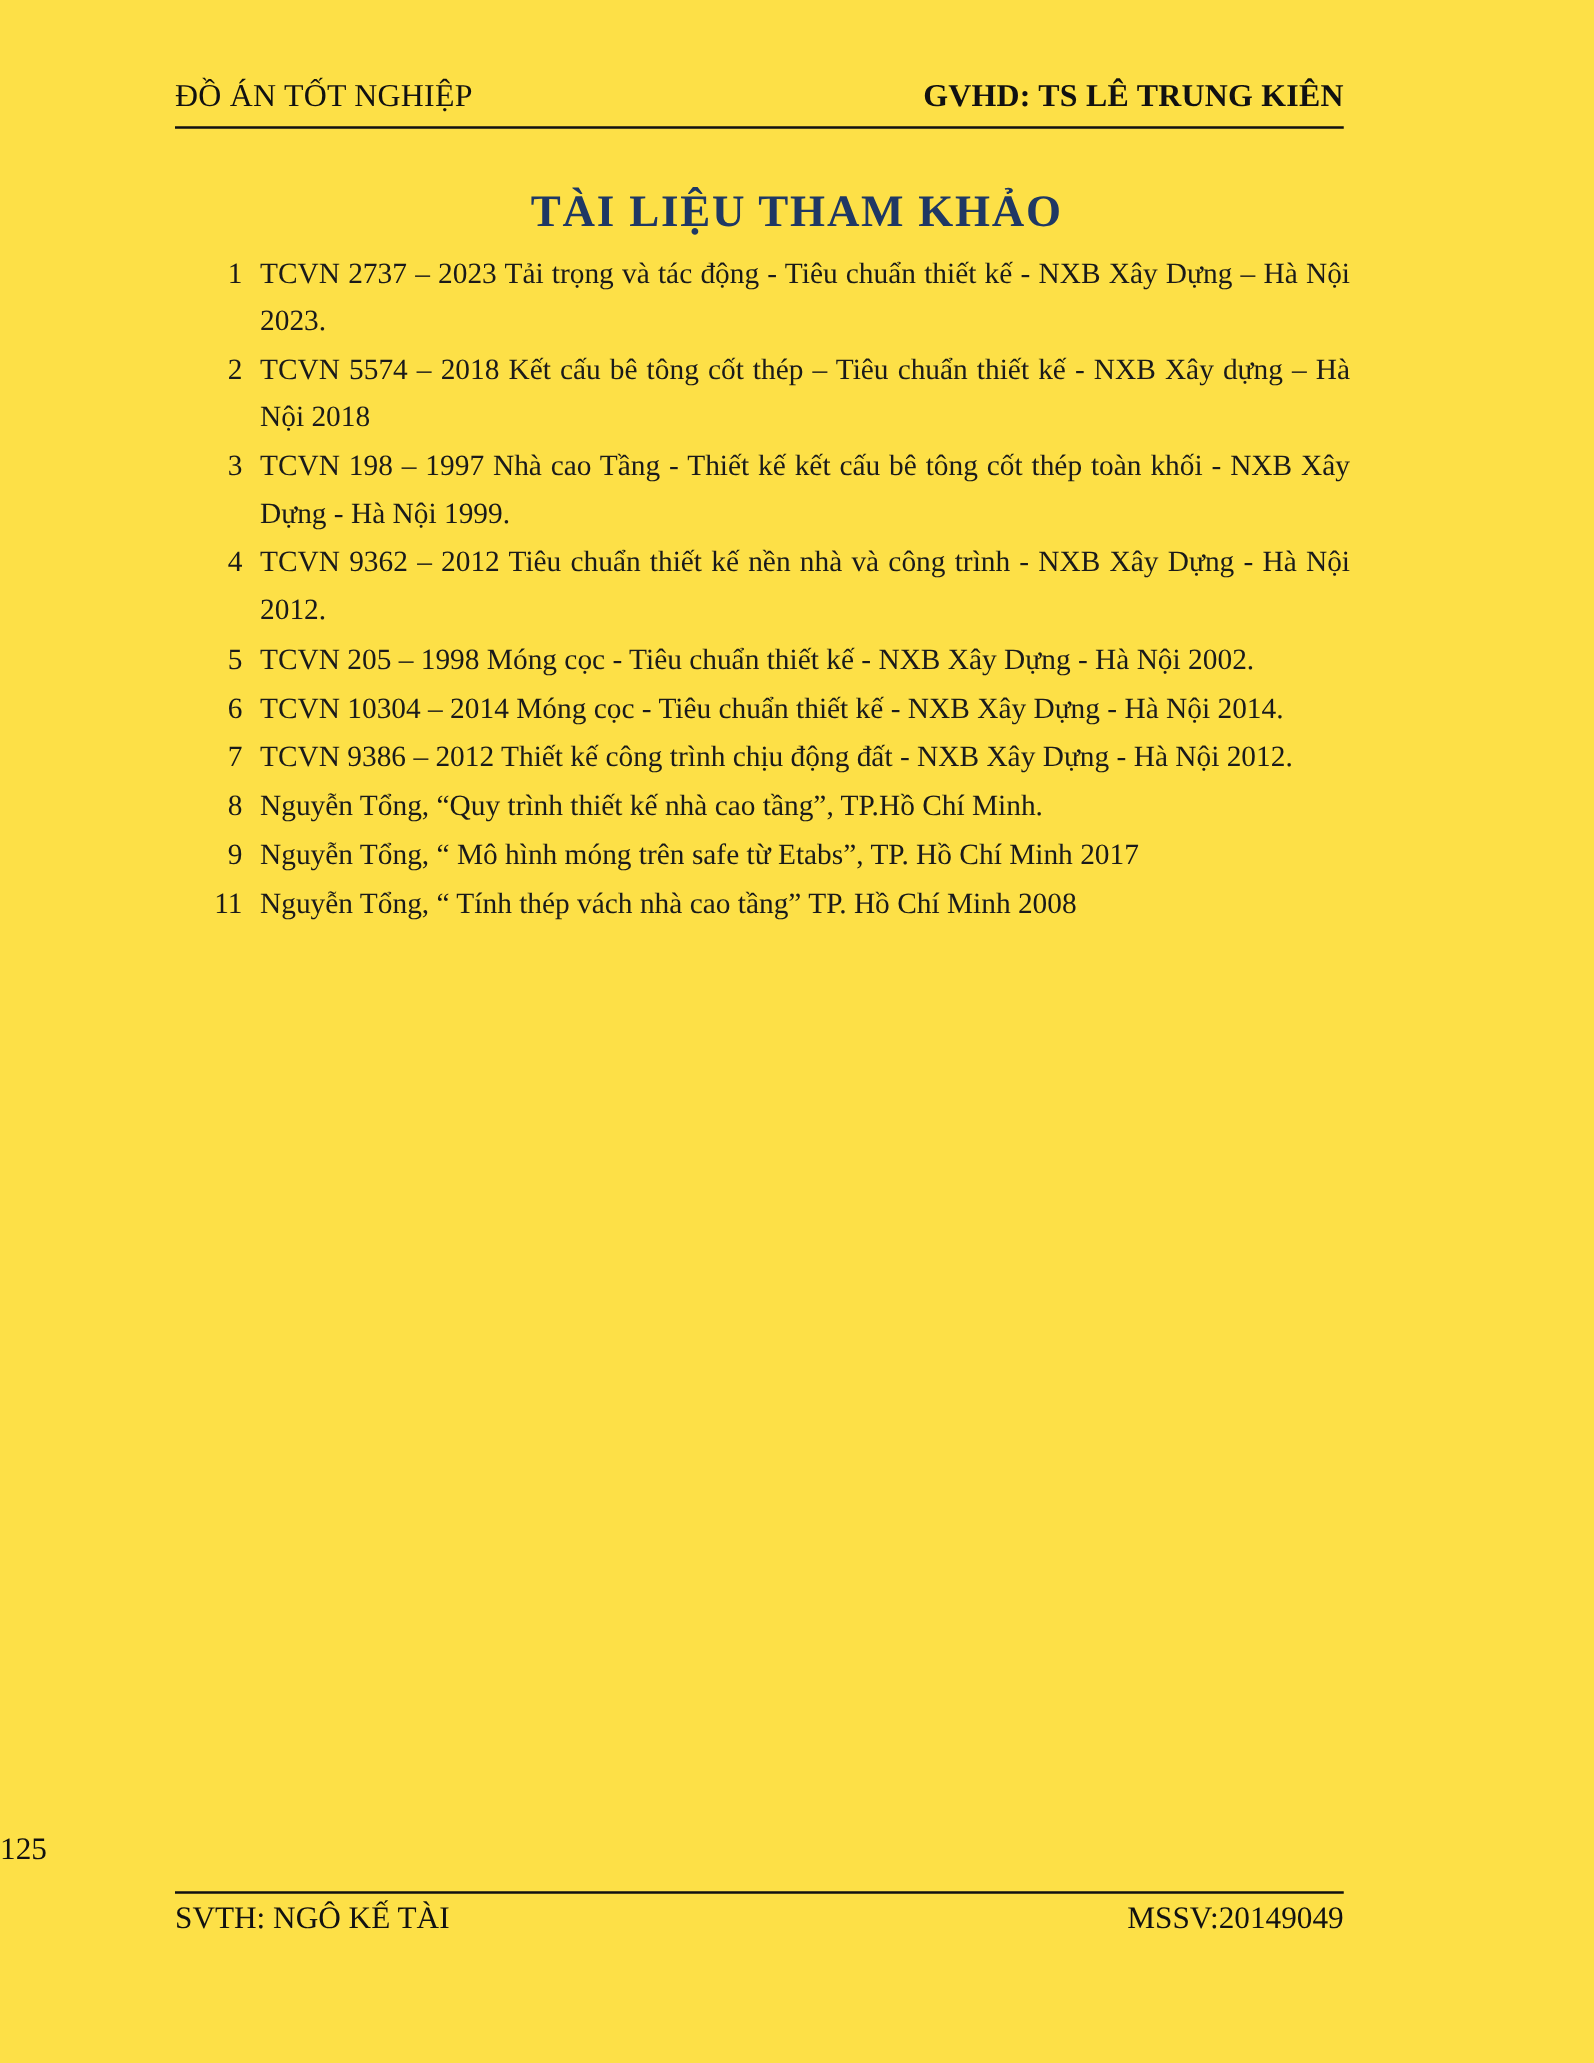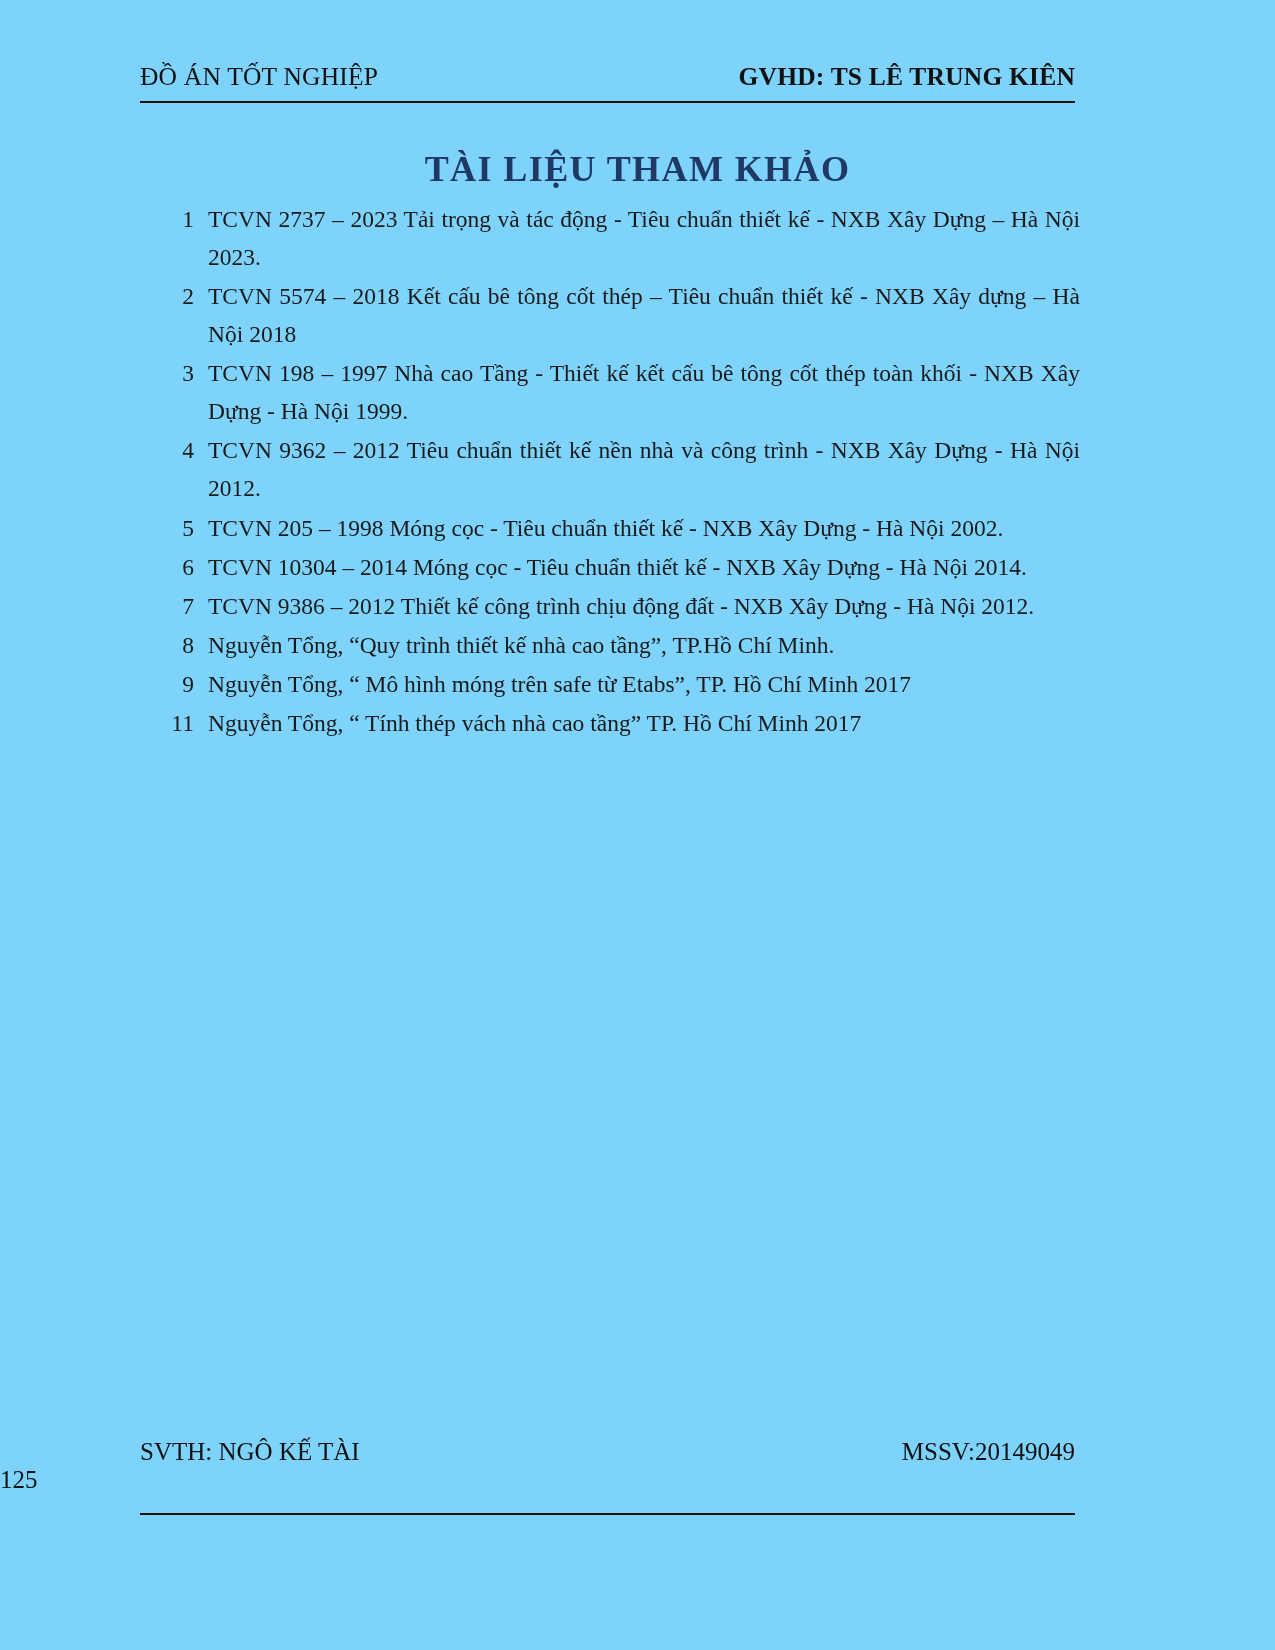--- a/index.html
+++ b/index.html
@@ -6,21 +6,21 @@
   html, body {
     margin: 0;
     padding: 0;
     background: #ffffff;
   }
   .page {
     position: relative;
     width: 1275px;
     height: 1650px;
     margin: 0 auto;
-    background: #7dd3fc;
+    background: #fde047;
     font-family: "Liberation Serif", serif;
     color: #1a1a1a;
     box-sizing: border-box;
     overflow: hidden;
   }
 
   
   .header {
     position: absolute;
     left: 140px;
@@ -98,21 +98,21 @@
     position: absolute;
     left: 140px;
     top: 1513px;
     width: 935px;
     height: 0;
     border-top: 2.2px solid #111;
   }
   .footer {
     position: absolute;
     left: 140px;
-    top: 1438px;
+    top: 1521px;
     width: 935px;
     display: flex;
     justify-content: space-between;
     align-items: flex-start;
     font-size: 25px;
     color: #111;
     text-align: center;
   }
   .footer-center {
     position: absolute;
@@ -180,21 +180,21 @@
     </div>
 
     <div class="ref-item">
       <span class="ref-num">9</span>
       <span class="ref-text">Nguyễn Tổng, “ Mô hình móng trên safe từ Etabs”, TP. Hồ Chí Minh 2017</span>
     </div>
 
 
     <div class="ref-item">
       <span class="ref-num">11</span>
-      <span class="ref-text">Nguyễn Tổng, “ Tính thép vách nhà cao tầng” TP. Hồ Chí Minh 2017</span>
+      <span class="ref-text">Nguyễn Tổng, “ Tính thép vách nhà cao tầng” TP. Hồ Chí Minh 2008</span>
     </div>
 
   </div>
 
   <div class="footer-rule"></div>
   <div class="footer">
     <span>SVTH: NGÔ KẾ TÀI</span>
     <span>MSSV:20149049</span>
   </div>
   <div class="footer-center">125</div>

